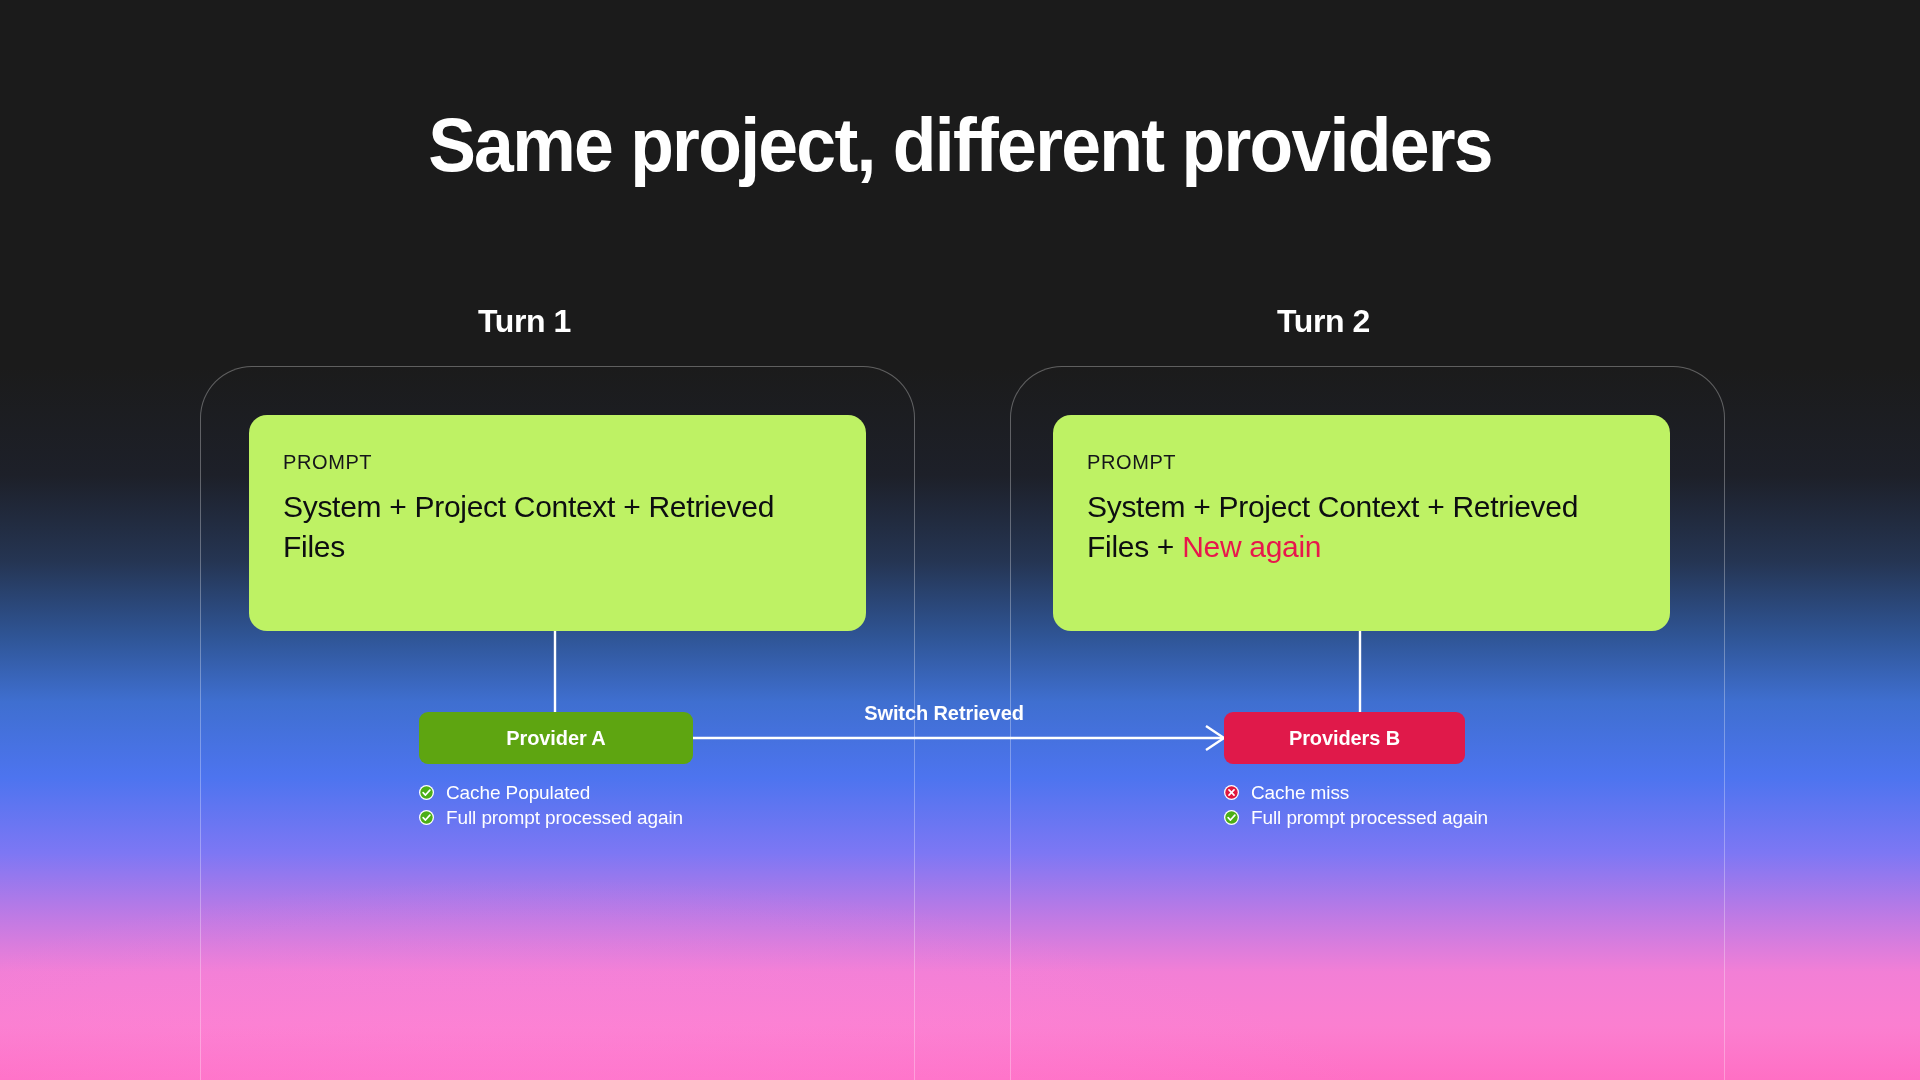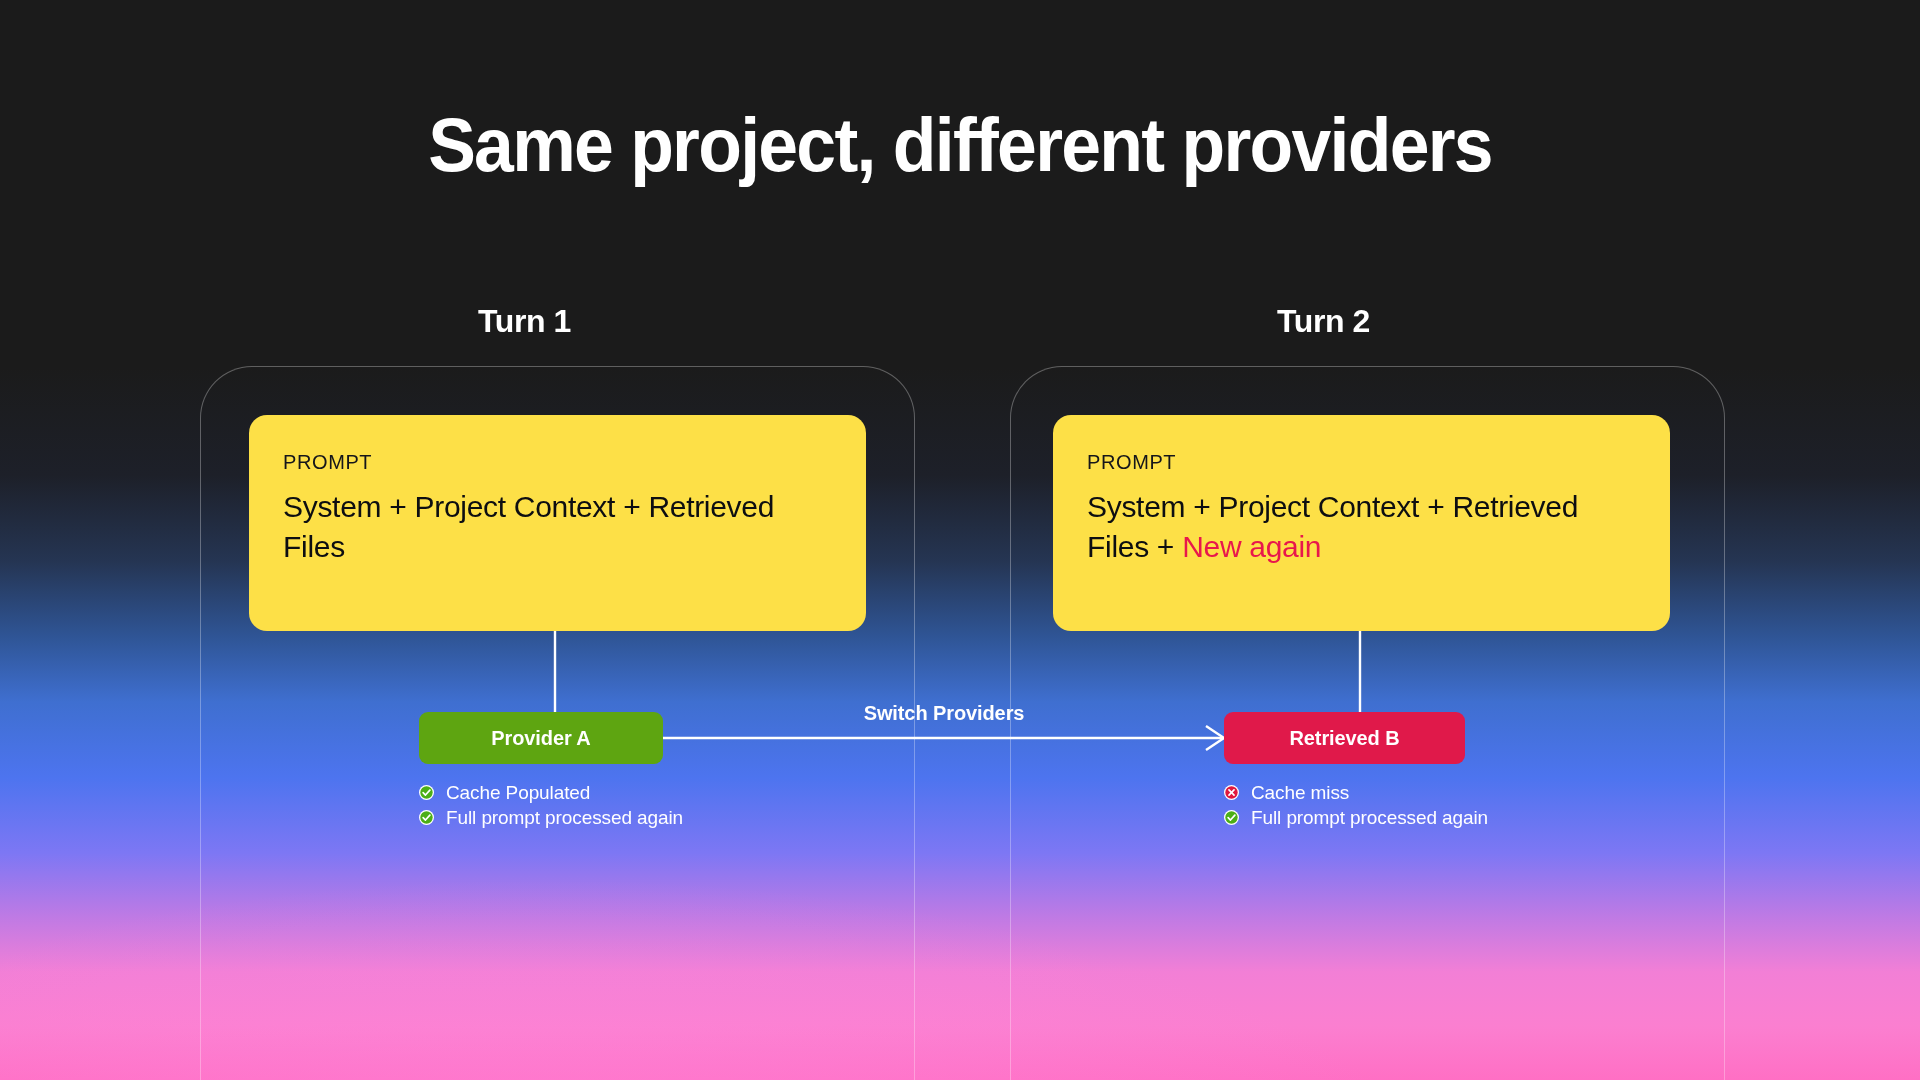--- a/index.html
+++ b/index.html
@@ -80,21 +80,21 @@
     border-bottom:none;
     border-radius:52px 52px 0 0;
     z-index:2;
   }
   #panel-turn-1{ left:200px;  top:366px; width:715px;  height:714px; }
   #panel-turn-2{ left:1010px; top:366px; width:715px;  height:714px; }
 
   
   .prompt-card{
     position:absolute;
-    background:#fde047;
+    background:#bef264;
     border-radius:18px;
     z-index:5;
     padding:36px 34px 0 34px;
   }
   #prompt-card-1{ left:249px;  top:415px; width:617px; height:216px; }
   #prompt-card-2{ left:1053px; top:415px; width:617px; height:216px; }
 
   .prompt-label{
     color:#15161a;
     font-size:20px;
@@ -126,21 +126,21 @@
     border-radius:9px;
     display:flex;
     align-items:center;
     justify-content:center;
     color:#ffffff;
     font-size:20px;
     font-weight:700;
     letter-spacing:-0.1px;
     z-index:5;
   }
-  #provider-button-a{ left:419px;  top:712px; width:244px; background:#5ea511; }
+  #provider-button-a{ left:419px;  top:712px; width:274px; background:#5ea511; }
   #provider-button-b{ left:1224px; top:712px; width:241px; background:#e0194a; }
 
   
   #arrow-switch-providers{
     position:absolute;
     left:660px; top:722px;
     width:568px; height:32px;
     z-index:4;
   }
   #switch-providers-label{
@@ -209,31 +209,31 @@
 
 <svg id="arrow-prompt-to-provider-1" class="v-arrow" viewBox="0 0 30 108">
   <line x1="15" y1="0" x2="15" y2="101" stroke="#ffffff" stroke-width="2.4"></line>
   <polyline points="6,89 15,104 24,89" fill="none" stroke="#ffffff" stroke-width="2.4" stroke-linecap="butt" stroke-linejoin="miter"></polyline>
 </svg>
 <svg id="arrow-prompt-to-provider-2" class="v-arrow" viewBox="0 0 30 108">
   <line x1="15" y1="0" x2="15" y2="101" stroke="#ffffff" stroke-width="2.4"></line>
   <polyline points="6,89 15,104 24,89" fill="none" stroke="#ffffff" stroke-width="2.4" stroke-linecap="butt" stroke-linejoin="miter"></polyline>
 </svg>
 
-<div id="switch-providers-label">Switch Providers</div>
+<div id="switch-providers-label">Switch Retrieved</div>
 <svg id="arrow-switch-providers" viewBox="0 0 568 32">
   <line x1="0" y1="16" x2="562" y2="16" stroke="#ffffff" stroke-width="2.4"></line>
   <polyline points="546,4 564,16 546,28" fill="none" stroke="#ffffff" stroke-width="2.4" stroke-linecap="butt" stroke-linejoin="miter"></polyline>
 </svg>
 
 <div id="provider-button-a" class="provider-btn">
   <span>Provider A</span>
 </div>
 <div id="provider-button-b" class="provider-btn">
-  <span>Retrieved B</span>
+  <span>Providers B</span>
 </div>
 
 <div id="bullets-turn-1" class="bullet-list">
   <div class="bullet-row">
     <svg class="bullet-icon" width="15" height="15" viewBox="0 0 16 16">
       <circle cx="8" cy="8" r="8" fill="#ffffff"></circle>
       <circle cx="8" cy="8" r="6.6" fill="#4caf16"></circle>
       <polyline points="4.4,8.2 6.9,10.7 11.6,5.5" fill="none" stroke="#ffffff" stroke-width="1.8" stroke-linecap="round" stroke-linejoin="round"></polyline>
     </svg>
     <span class="bullet-text">Cache Populated</span>

